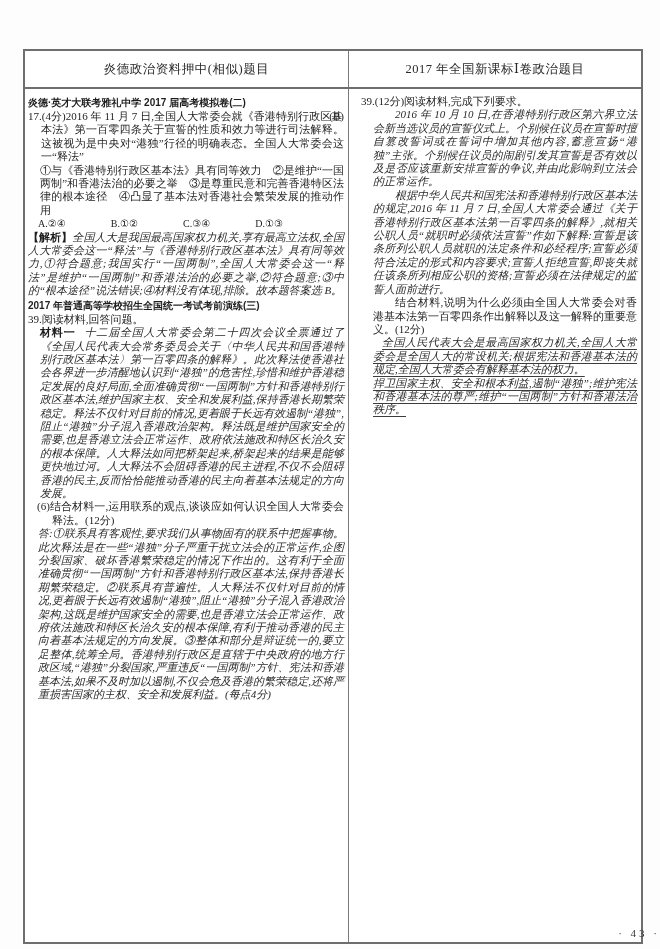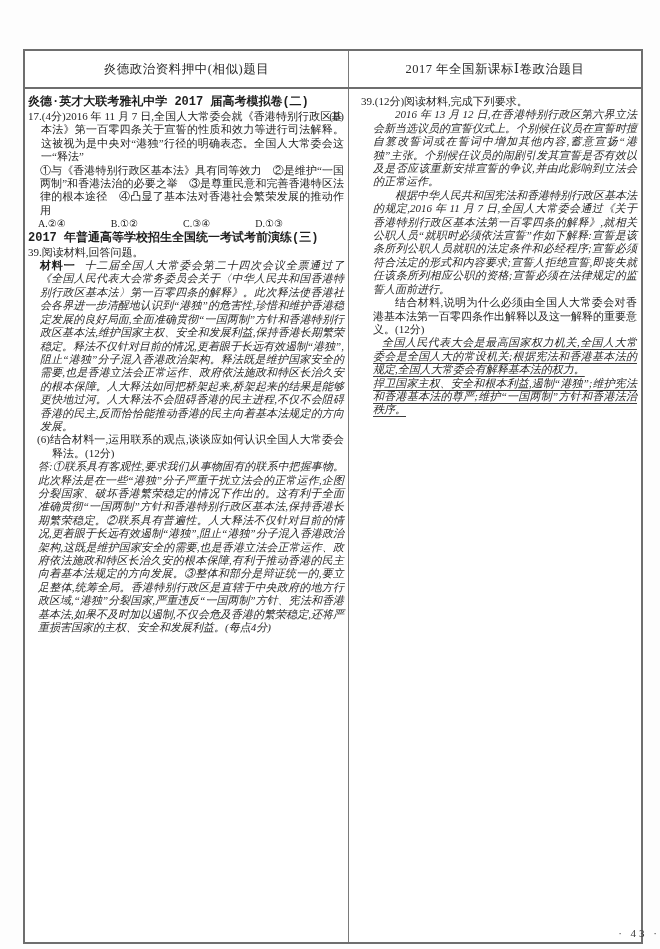--- a/index.html
+++ b/index.html
@@ -21,22 +21,22 @@
     font-size:12.5px; color:#2a2a2a; letter-spacing:0.5px;
   }
   .hcell.hl { width:323px; flex:0 0 auto; }
   .hcell.hr { flex:1; border-left:1.5px solid #7a7a7a; }
   .bodyrow { flex:1; display:flex; min-height:0; }
   .col { box-sizing:border-box; padding:6px 4px 0 3px; overflow:hidden; }
   .col.cl { width:323px; flex:0 0 auto; }
   .col.cr { flex:1; border-left:1.5px solid #7a7a7a; padding-left:12px; }
   p { margin:0; font-size:11px; line-height:13.4px; text-align:justify; }
   .hei {
-    font-family:Liberation Mono, monospace;
-    font-weight:700; font-size:12px; line-height:15px; text-align:left;
+    font-family:Liberation Sans, sans-serif;
+    font-weight:700; font-size:10px; line-height:15px; text-align:left;
   }
   .kaiti { font-style:italic; color:#282828; }
   .hang { padding-left:13px; text-indent:-13px; }
   .ml { margin-left:12px; }
   .ml10 { margin-left:10px; }
   .ind2 { text-indent:22px; }
   .ind1 { text-indent:9px; }
   .sub { margin-left:9px; padding-left:15px; text-indent:-15px; }
   .choices {
     display:flex; justify-content:space-between;
@@ -72,30 +72,31 @@
     <div class="col cl">
       <p class="hei">炎德·英才大联考雅礼中学 2017 届高考模拟卷(二)</p>
       <p class="hang"><span class="ansb">(B)</span><span>17.(4分)2016 年 11 月 7 日,全国人大常委会就《香港特别行政区基本法》第一百零四条关于宣誓的性质和效力等进行司法解释。这被视为是中央对“港独”行径的明确表态。全国人大常委会这一“释法”</span></p>
       <p class="ml">①与《香港特别行政区基本法》具有同等效力　②是维护“一国两制”和香港法治的必要之举　③是尊重民意和完善香港特区法律的根本途径　④凸显了基本法对香港社会繁荣发展的推动作用</p>
       <div class="choices">
         <span>A.②④</span>
         <span>B.①②</span>
         <span>C.③④</span>
         <span>D.①③</span>
       </div>
+      <p><span class="blabel">【解析】</span><span class="kaiti">全国人大是我国最高国家权力机关,享有最高立法权,全国人大常委会这一“释法”与《香港特别行政区基本法》具有同等效力,①符合题意;我国实行“一国两制”,全国人大常委会这一“释法”是维护“一国两制”和香港法治的必要之举,②符合题意;③中的“根本途径”说法错误;④材料没有体现,排除。故本题答案选 B。</span></p>
       <p class="hei">2017 年普通高等学校招生全国统一考试考前演练(三)</p>
       <p>39.阅读材料,回答问题。</p>
       <p class="ml"><span class="mlabel">材料一</span><span class="kaiti">十二届全国人大常委会第二十四次会议全票通过了《全国人民代表大会常务委员会关于〈中华人民共和国香港特别行政区基本法〉第一百零四条的解释》。此次释法使香港社会各界进一步清醒地认识到“港独”的危害性,珍惜和维护香港稳定发展的良好局面,全面准确贯彻“一国两制”方针和香港特别行政区基本法,维护国家主权、安全和发展利益,保持香港长期繁荣稳定。释法不仅针对目前的情况,更着眼于长远有效遏制“港独”,阻止“港独”分子混入香港政治架构。释法既是维护国家安全的需要,也是香港立法会正常运作、政府依法施政和特区长治久安的根本保障。人大释法如同把桥架起来,桥架起来的结果是能够更快地过河。人大释法不会阻碍香港的民主进程,不仅不会阻碍香港的民主,反而恰恰能推动香港的民主向着基本法规定的方向发展。</span></p>
       <p class="sub">(6)结合材料一,运用联系的观点,谈谈应如何认识全国人大常委会释法。(12分)</p>
       <p class="ml10 kaiti">答:①联系具有客观性,要求我们从事物固有的联系中把握事物。此次释法是在一些“港独”分子严重干扰立法会的正常运作,企图分裂国家、破坏香港繁荣稳定的情况下作出的。这有利于全面准确贯彻“一国两制”方针和香港特别行政区基本法,保持香港长期繁荣稳定。②联系具有普遍性。人大释法不仅针对目前的情况,更着眼于长远有效遏制“港独”,阻止“港独”分子混入香港政治架构,这既是维护国家安全的需要,也是香港立法会正常运作、政府依法施政和特区长治久安的根本保障,有利于推动香港的民主向着基本法规定的方向发展。③整体和部分是辩证统一的,要立足整体,统筹全局。香港特别行政区是直辖于中央政府的地方行政区域,“港独”分裂国家,严重违反“一国两制”方针、宪法和香港基本法,如果不及时加以遏制,不仅会危及香港的繁荣稳定,还将严重损害国家的主权、安全和发展利益。(每点4分)</p>
     </div>
 
     <div class="col cr">
       <p>39.(12分)阅读材料,完成下列要求。</p>
-      <p class="ml ind2 kaiti">2016 年 13 月 12 日,在香港特别行政区第六界立法会新当选议员的宣誓仪式上。个别候任议员在宣誓时擅自篡改誓词或在誓词中增加其他内容,蓄意宣扬“港独”主张。个别候任议员的闹剧引发其宣誓是否有效以及是否应该重新安排宣誓的争议,并由此影响到立法会的正常运作。</p>
+      <p class="ml ind2 kaiti">2016 年 10 月 10 日,在香港特别行政区第六界立法会新当选议员的宣誓仪式上。个别候任议员在宣誓时擅自篡改誓词或在誓词中增加其他内容,蓄意宣扬“港独”主张。个别候任议员的闹剧引发其宣誓是否有效以及是否应该重新安排宣誓的争议,并由此影响到立法会的正常运作。</p>
       <p class="ml ind2 kaiti">根据中华人民共和国宪法和香港特别行政区基本法的规定,2016 年 11 月 7 日,全国人大常委会通过《关于香港特别行政区基本法第一百零四条的解释》,就相关公职人员“就职时必须依法宣誓”作如下解释:宣誓是该条所列公职人员就职的法定条件和必经程序;宣誓必须符合法定的形式和内容要求;宣誓人拒绝宣誓,即丧失就任该条所列相应公职的资格;宣誓必须在法律规定的监誓人面前进行。</p>
       <p class="ml ind2">结合材料,说明为什么必须由全国人大常委会对香港基本法第一百零四条作出解释以及这一解释的重要意义。(12分)</p>
       <p class="ml ind1 kaiti underlined">全国人民代表大会是最高国家权力机关,全国人大常委会是全国人大的常设机关;根据宪法和香港基本法的规定,全国人大常委会有解释基本法的权力。</p>
       <p class="ml kaiti underlined">捍卫国家主权、安全和根本利益,遏制“港独”;维护宪法和香港基本法的尊严;维护“一国两制”方针和香港法治秩序。</p>
     </div>
 
   </div>
 </div>
 
 <div class="pageno">· 43 ·</div>

